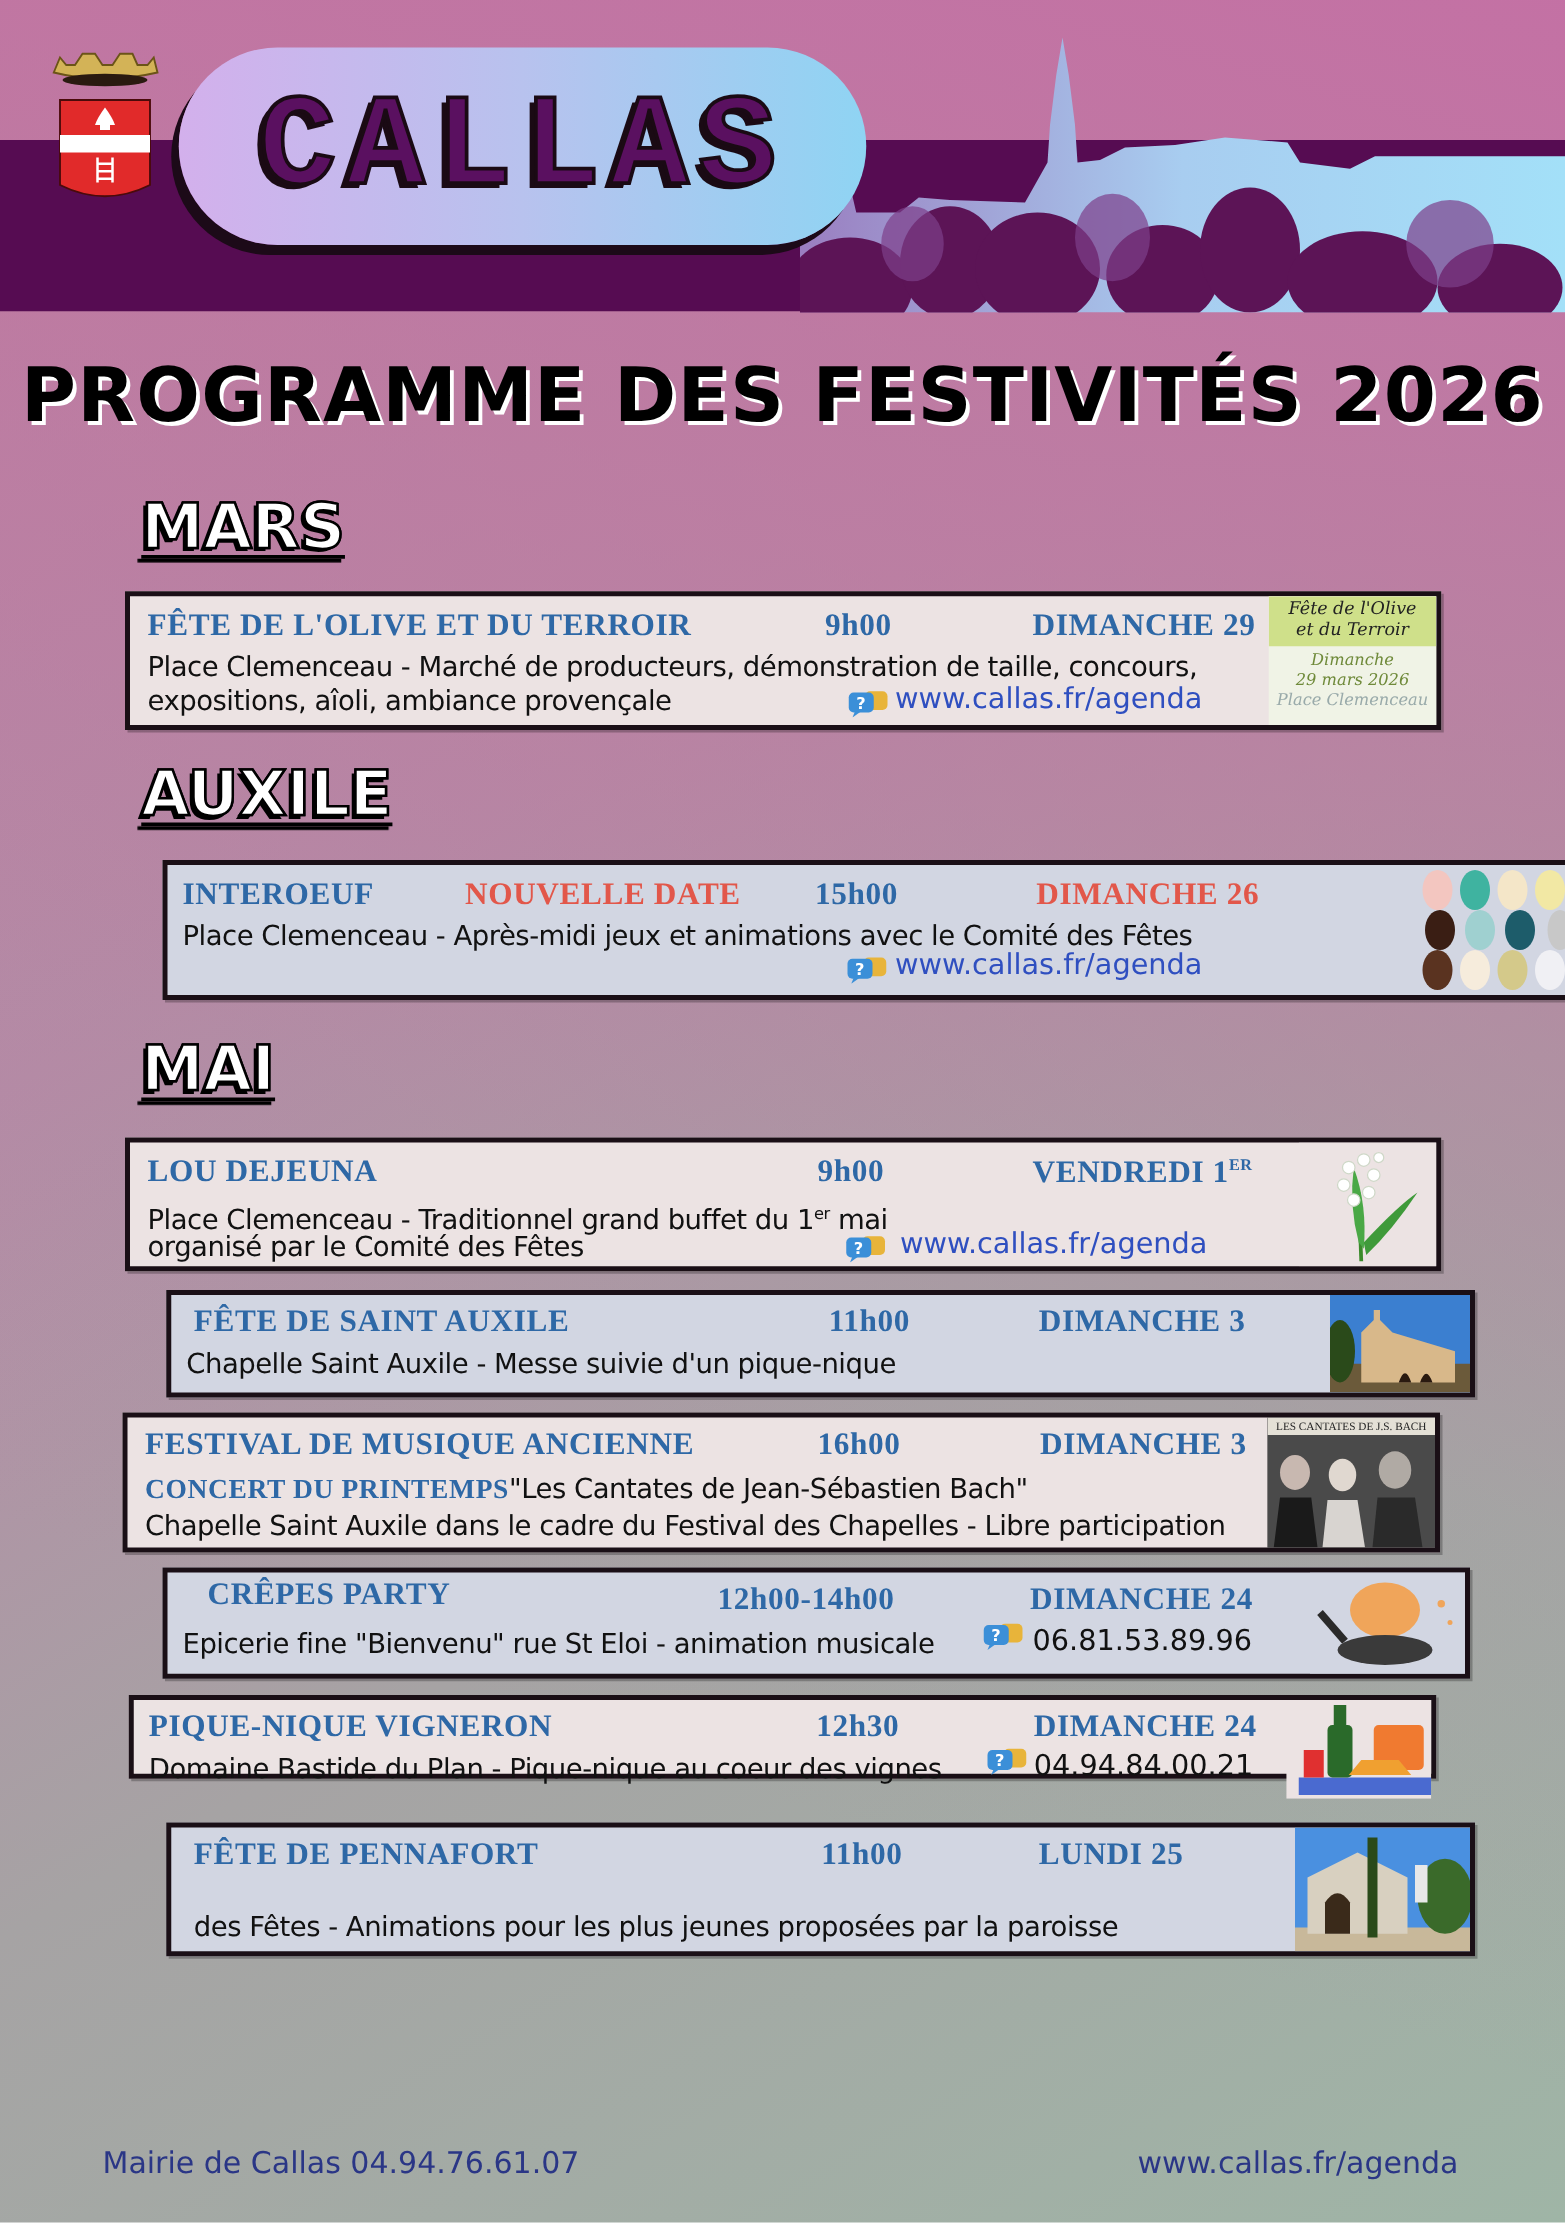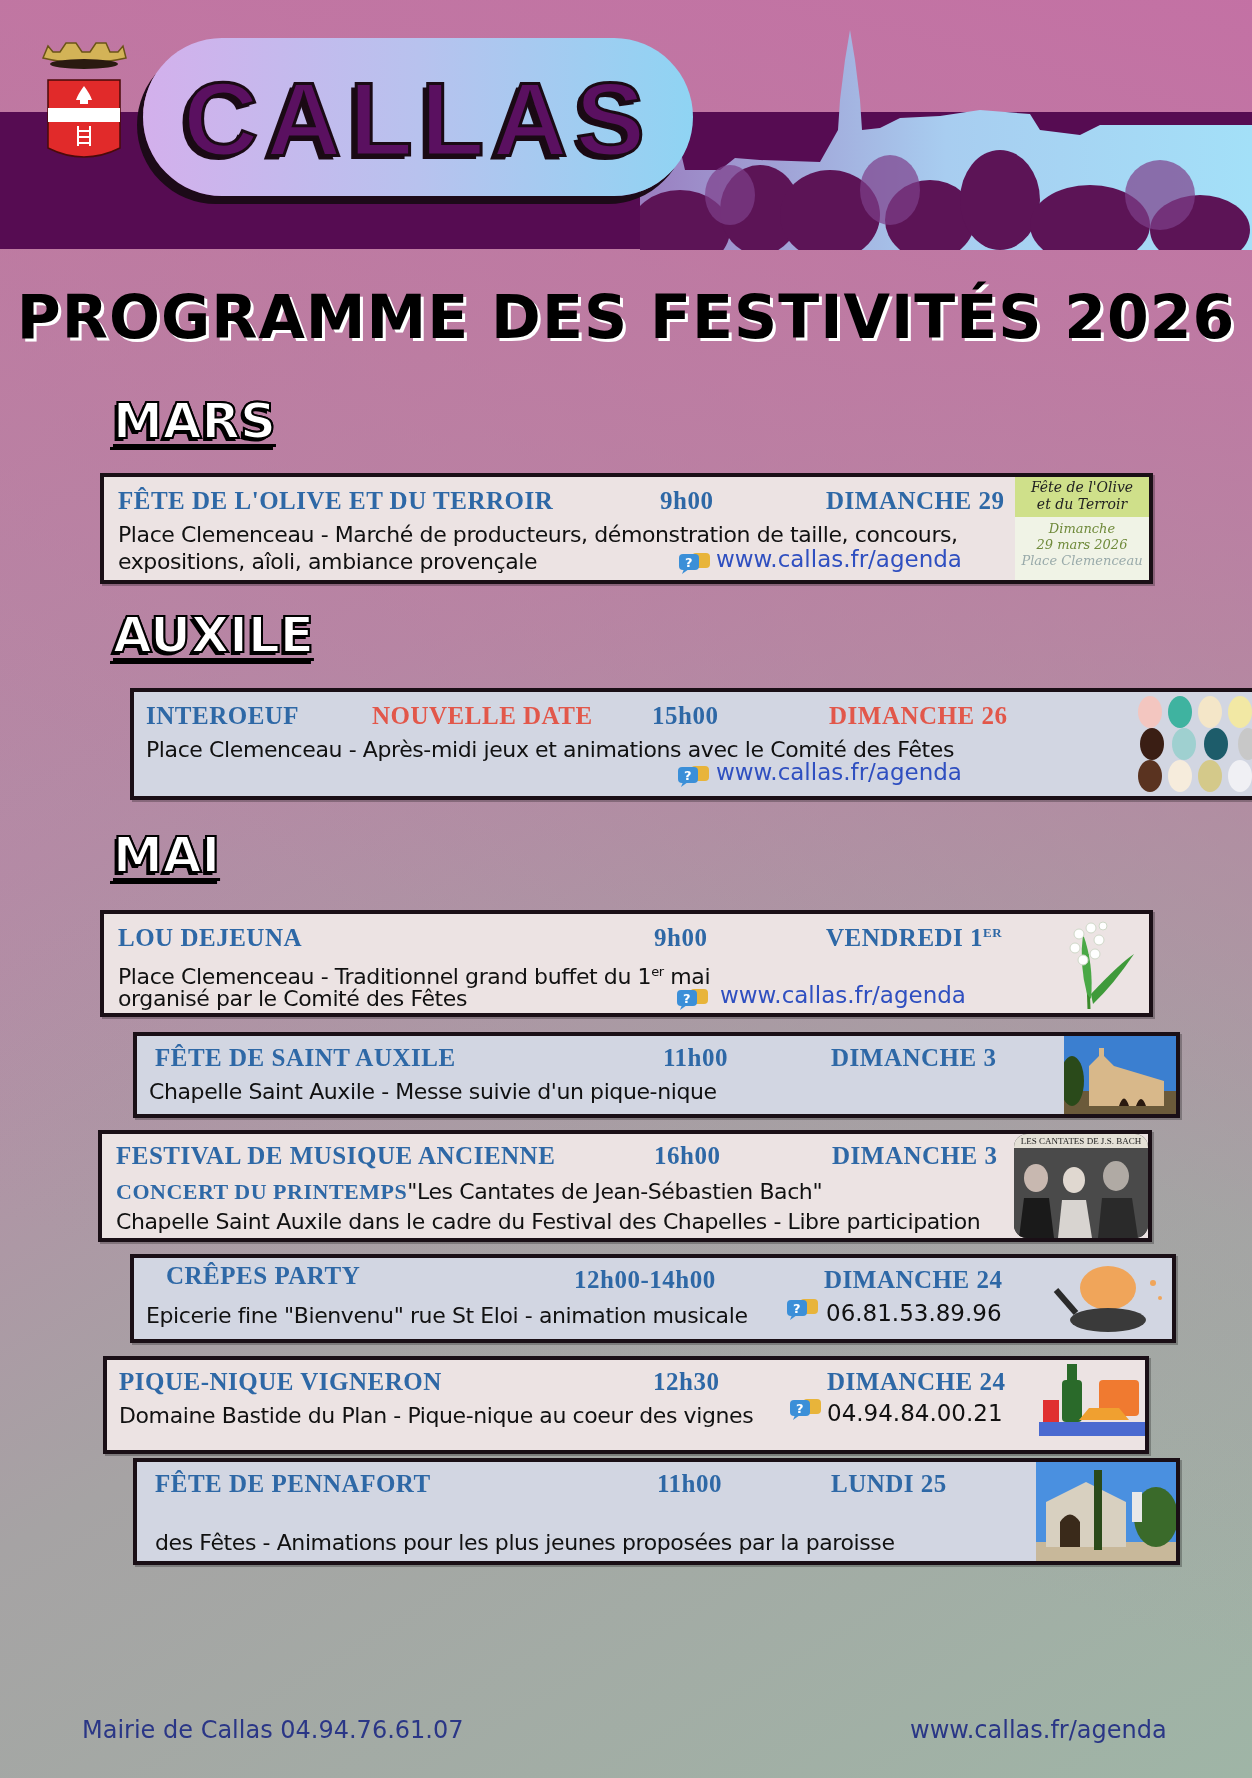--- a/index.html
+++ b/index.html
@@ -8,21 +8,21 @@
     background:linear-gradient(150deg,#c07aa3 0%,#b68aa6 35%,#a6a3a4 62%,#9fb5a6 100%);}
   .bg-overlay{position:absolute;inset:0;
     background:linear-gradient(200deg,rgba(196,112,164,0.95) 0%,rgba(190,120,160,0.6) 30%,rgba(170,140,160,0.2) 55%,rgba(160,180,165,0) 75%);}
   .header-band{position:absolute;left:0;top:112px;width:1252px;height:137px;background:#560c52;}
   .skyline{position:absolute;left:640px;top:30px;width:612px;height:220px;}
   .crest{position:absolute;left:38px;top:38px;width:90px;height:140px;}
   .title-pill{position:absolute;left:143px;top:38px;width:550px;height:158px;border-radius:80px;
     background:linear-gradient(90deg,#d3b0ec 0%,#b8c2ee 50%,#8fd4f3 100%);
     box-shadow:-6px 8px 0 #1c0a18;}
   .title-pill span{position:absolute;left:0;right:0;top:22px;text-align:center;
-    font-family:Liberation Sans, sans-serif;font-weight:bold;font-size:104px;letter-spacing:8px;
+    font-family:Liberation Mono, monospace;font-weight:bold;font-size:104px;letter-spacing:8px;
     color:#5a1060;-webkit-text-stroke:3px #1a0a14;text-shadow:-5px 4px 0 #1a0a14;}
   .page-title{position:absolute;left:0;width:1252px;top:282px;text-align:center;
     font-family:"DejaVu Sans",sans-serif;font-weight:bold;font-size:60px;color:#000;
     letter-spacing:1px;text-shadow:3px 3px 0 #fff;}
   .month{position:absolute;font-family:"DejaVu Sans",sans-serif;font-weight:bold;font-size:50px;
     color:#fff;-webkit-text-stroke:2px #000;text-shadow:-3px 3px 0 #000;
     text-decoration:underline;text-decoration-thickness:3px;text-underline-offset:6px;}
   .event{position:absolute;border:4px solid #1a0f16;box-sizing:border-box;
     box-shadow:2px 2px 0 rgba(0,0,0,0.25);}
   .event.warm{background:#ece3e3;}
@@ -201,21 +201,21 @@
 </div>
 
 <div class="event warm" style="left:98px;top:1130px;width:1054px;height:112px;">
   <div class="ev-title" style="left:14px;top:8px;">FESTIVAL DE MUSIQUE ANCIENNE</div>
   <div class="ev-time" style="left:552px;top:8px;">16h00</div>
   <div class="ev-date" style="left:730px;top:8px;">DIMANCHE 3</div>
   <div style="position:absolute;left:14px;top:44px;white-space:nowrap;">
     <span class="ev-sub" style="position:static;font-size:22px;">CONCERT DU PRINTEMPS</span><span class="ev-desc" style="position:static;">"Les Cantates de Jean-Sébastien Bach"</span>
   </div>
   <div class="ev-desc" style="left:14px;top:74px;">Chapelle Saint Auxile  dans le cadre du  Festival des Chapelles  - Libre participation</div>
-  <div class="thumb" style="width:134px;background:#2a2a2a;border-radius:13px;">
+  <div class="thumb" style="width:134px;background:#2a2a2a;">
     <div style="background:#e4e0d6;font-family:'Liberation Serif',serif;font-size:9px;text-align:center;padding:2px 0;color:#222;">LES CANTATES DE J.S. BACH</div>
     <svg width="134" height="90" viewBox="0 0 134 90">
       <rect width="134" height="90" fill="#4a4a4a"></rect>
       <ellipse cx="22" cy="30" rx="12" ry="14" fill="#c8b8b0"></ellipse>
         <path d="M5 90 L10 50 L35 50 L40 90Z" fill="#1a1a1a"></path>
       <ellipse cx="60" cy="32" rx="11" ry="13" fill="#e0d8d0"></ellipse>
         <path d="M44 90 L48 52 L72 52 L78 90Z" fill="#d8d4d0"></path>
       <ellipse cx="102" cy="28" rx="13" ry="15" fill="#b0aaa4"></ellipse>
         <path d="M84 90 L88 50 L118 50 L124 90Z" fill="#2a2a2a"></path>
     </svg>
@@ -237,21 +237,21 @@
   <svg class="thumb" style="width:124px;" viewBox="0 0 124 81">
     <rect width="124" height="81" fill="#d2d6e2"></rect>
     <ellipse cx="60" cy="30" rx="28" ry="22" fill="#f0a55a"></ellipse>
     <ellipse cx="60" cy="62" rx="38" ry="12" fill="#3a3a3a"></ellipse>
     <line x1="8" y1="32" x2="28" y2="55" stroke="#2a2a2a" stroke-width="6"></line>
     <circle cx="105" cy="25" r="3" fill="#f0a55a"></circle>
       <circle cx="112" cy="40" r="2" fill="#f0a55a"></circle>
   </svg>
 </div>
 
-<div class="event warm" style="left:103px;top:1356px;width:1046px;height:98px;">
+<div class="event warm" style="left:103px;top:1356px;width:1046px;height:67px;">
   <div class="ev-title" style="left:12px;top:8px;">PIQUE-NIQUE VIGNERON</div>
   <div class="ev-time" style="left:546px;top:8px;">12h30</div>
   <div class="ev-date" style="left:720px;top:8px;">DIMANCHE 24</div>
   <div class="ev-desc" style="left:12px;top:42px;">Domaine Bastide du Plan - Pique-nique au coeur des vignes</div>
   <svg class="bubble" style="left:682px;top:38px;" viewBox="0 0 34 22">
       <rect x="14" y="1" width="18" height="15" rx="4" fill="#e8b43a"></rect>
       <rect x="1" y="2" width="20" height="16" rx="4" fill="#3b8fd8"></rect>
       <path d="M6 17 L4 22 L11 17Z" fill="#3b8fd8"></path>
       <text x="7" y="15" font-size="13" fill="#fff" font-family="DejaVu Sans" font-weight="bold">?</text>
     </svg>

